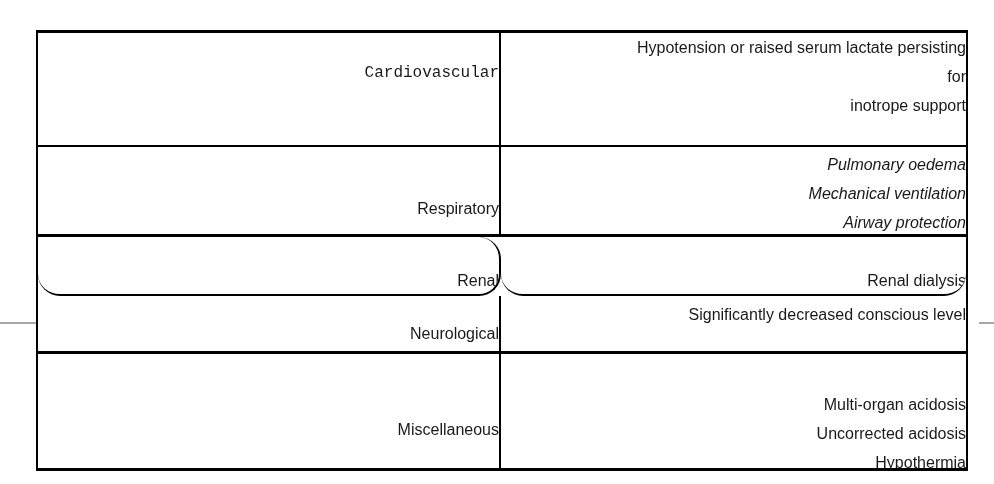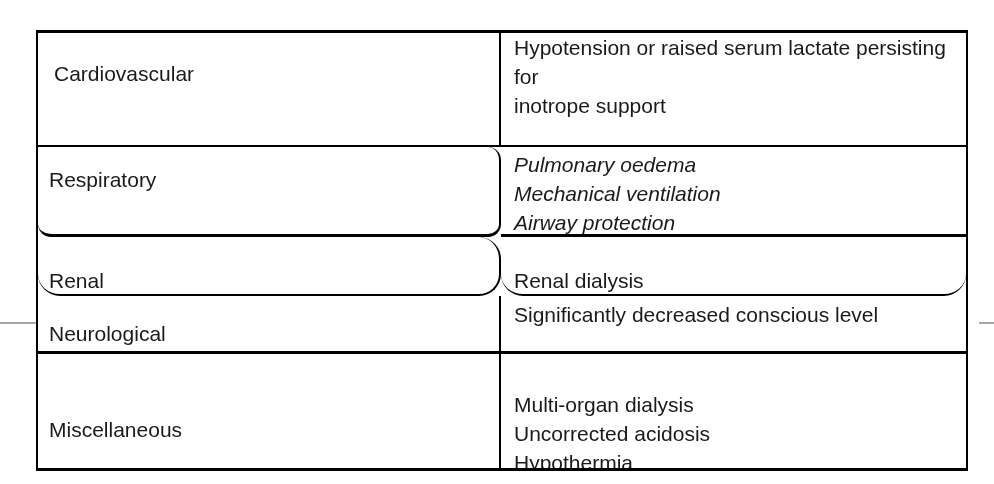--- a/index.html
+++ b/index.html
@@ -26,37 +26,38 @@
     border: 2px solid #000000;
     border-top-width: 3px;
     border-bottom-width: 3px;
     display: grid;
     grid-template-columns: 463px 1fr;
     grid-template-rows: 114px 90px 59px 58px 1fr;
     background: #ffffff;
   }
   .cell {
     box-sizing: border-box;
-    font-size: 21px;
+    font-size: 16px;
     line-height: 29px;
     overflow: hidden;
     white-space: nowrap;
+    text-align: right;
   }
   .cell.sys { border-right: 2px solid #000000; padding-left: 11px; }
   .cell.crit { padding-left: 13px; }
   .crit-line { height: 29px; }
   
   .r1 { border-bottom: 2px solid #000000; }
   .r2 { border-bottom: 3px solid #000000; }
   .r3 { border-bottom: 2px solid #000000; border-radius: 22px; }
   .r4 { border-bottom: 3px solid #000000; }
   
-  .sys.row1  { padding-top: 26px; padding-left: 16px; }
+  .sys.row1  { padding-top: 26px; padding-left: 16px; font-family: Liberation Mono, monospace; }
   .crit.row1 { padding-top: 0px; }
-  .sys.row2  { padding-top: 18px; border-radius: 13px; }
+  .sys.row2  { padding-top: 47px; }
   .crit.row2 { padding-top: 3px; font-style: italic; }
   .sys.row3  { padding-top: 29px; }
   .crit.row3 { padding-top: 29px; }
   .sys.row4  { padding-top: 23px; }
   .crit.row4 { padding-top: 4px; }
   .sys.row5  { padding-top: 61px; }
   .crit.row5 { padding-top: 36px; }
   .margin-mark {
     position: absolute;
     top: 322px;
@@ -92,21 +93,21 @@
       <div class="crit-line">Renal dialysis</div>
     </div>
 
     <div class="cell sys row4 r4">Neurological</div>
     <div class="cell crit row4 r4">
       <div class="crit-line">Significantly decreased conscious level</div>
     </div>
 
     <div class="cell sys row5">Miscellaneous</div>
     <div class="cell crit row5">
-      <div class="crit-line">Multi-organ dialysis</div>
+      <div class="crit-line">Multi-organ acidosis</div>
       <div class="crit-line">Uncorrected acidosis</div>
       <div class="crit-line">Hypothermia</div>
     </div>
 
   </div>
 
   <div class="margin-mark left"></div>
   <div class="margin-mark right"></div>
 
 </div>

